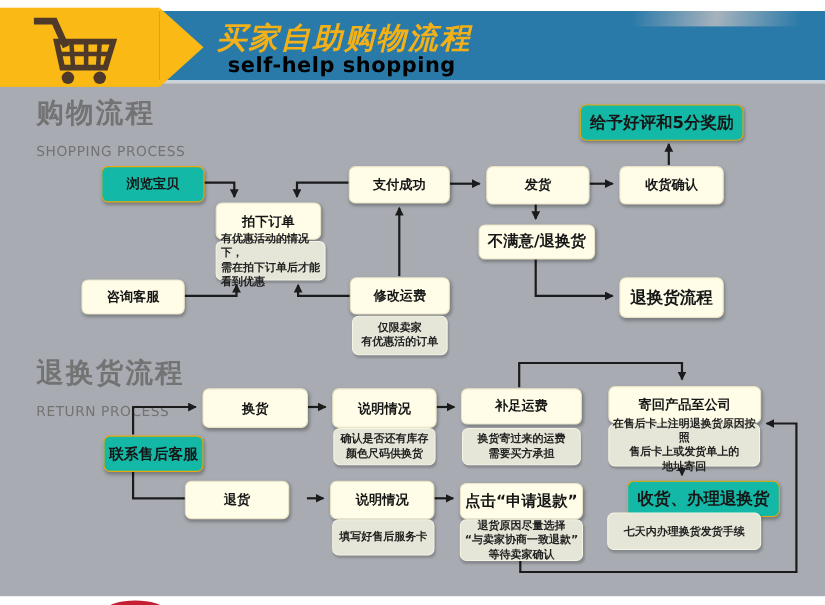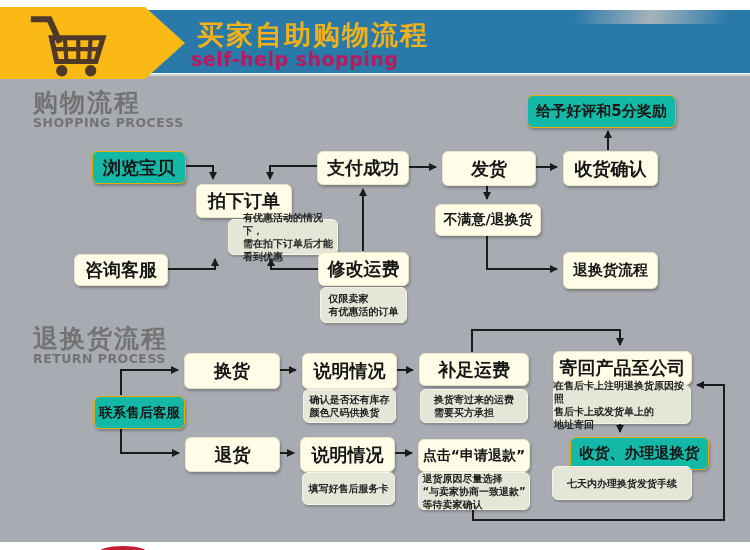--- a/index.html
+++ b/index.html
@@ -4,37 +4,37 @@
 <style>
   html,body{margin:0;padding:0;}
   body{font-family:"DejaVu Sans","Liberation Sans",sans-serif;}
   .stage{position:relative;width:750px;height:550px;background:#ffffff;overflow:hidden;}
   .gray-area{position:absolute;left:0;top:74px;width:750px;height:468px;background:#a8acb2;border-top:2px solid #cfd2d6;}
   
   .blue-bar{position:absolute;left:0;top:10px;width:750px;height:63px;background:#2979a9;}
   .blue-swoosh{position:absolute;right:0;top:0;width:220px;height:14px;background:linear-gradient(100deg,rgba(255,255,255,0) 20%,rgba(180,185,190,.9) 55%,rgba(255,255,255,0) 90%);}
   .yellow-block{position:absolute;left:0;top:7px;width:145px;height:72px;background:#fab914;}
   .yellow-point{position:absolute;left:145px;top:7px;width:0;height:0;border-top:36px solid transparent;border-bottom:36px solid transparent;border-left:40px solid #fab914;}
-  .hdr-zh{position:absolute;left:197px;top:17px;font-size:27px;font-weight:bold;color:#f3b117;letter-spacing:2px;}
-  .hdr-en{position:absolute;left:191px;top:48px;font-size:19px;font-weight:bold;color:#be185d;letter-spacing:.5px;text-align:center;}
+  .hdr-zh{position:absolute;left:197px;top:17px;font-size:27px;font-weight:bold;color:#f3b117;letter-spacing:2px;font-style:italic;}
+  .hdr-en{position:absolute;left:207px;top:48px;font-size:19px;font-weight:bold;color:#000000;letter-spacing:.5px;text-align:center;}
   
   .sec{position:absolute;color:#737373;line-height:1;}
   .sec .zh{font-size:25px;font-weight:bold;letter-spacing:2px;}
-  .sec .en{font-size:12.5px;font-weight:bold;letter-spacing:.5px;margin-top:2px;}
+  .sec .en{font-size:12.5px;font-weight:normal;letter-spacing:.5px;margin-top:17px;}
   
   .node{position:absolute;display:flex;align-items:center;justify-content:center;
-        font-weight:bold;color:#161616;font-size:18px;border-radius:6px;
+        font-weight:bold;color:#161616;font-size:12px;border-radius:6px;
         box-shadow:1px 2px 3px rgba(0,0,0,.28);white-space:nowrap;}
   .cream{background:#fffde8;border:1px solid #e9e4c6;}
   .yellow{background:#14b8a6;border:1px solid #e8a90c;margin-left:17px;}
   .note{position:absolute;display:flex;align-items:center;justify-content:center;
         background:#e6e6d8;border:1px solid #f6f4e2;border-radius:6px;
         font-size:10px;font-weight:600;color:#222;line-height:1.3;
-        white-space:pre-line;box-shadow:1px 2px 2px rgba(0,0,0,.2);}
-  .note.left{justify-content:flex-start;text-align:left;padding-left:14px;margin-left:32px;}
+        white-space:pre-line;box-shadow:1px 2px 2px rgba(0,0,0,.2);text-align:center;}
+  .note.left{justify-content:flex-start;text-align:left;padding-left:4px;}
   .arrows{position:absolute;left:0;top:0;}
   .bottom-strip{position:absolute;left:0;top:542px;width:750px;height:8px;background:#ffffff;}
   .red-ellipse{position:absolute;left:97px;top:546px;width:52px;height:16px;border-radius:50%;background:#c41e33;}
 </style>
 </head>
 <body>
 
 <div class="stage">
 
   <div class="gray-area"></div>
@@ -115,21 +115,21 @@
   <div class="node cream" style="left:302px;top:353px;width:93px;height:34px">说明情况</div>
   <div class="note" style="left:303px;top:389px;width:91px;height:32px">确认是否还有库存
 颜色尺码供换货</div>
   <div class="node cream" style="left:419px;top:353px;width:108px;height:31px">补足运费</div>
   <div class="note" style="left:420px;top:389px;width:106px;height:32px">换货寄过来的运费
 需要买方承担</div>
   <div class="node cream" style="left:553px;top:351px;width:137px;height:32px">寄回产品至公司</div>
   <div class="note" style="left:553px;top:385px;width:136px;height:37px">在售后卡上注明退换货原因按照
 售后卡上或发货单上的
 地址寄回</div>
-  <div class="node cream" style="left:185px;top:437px;width:93px;height:33px">退货</div>
+  <div class="node cream" style="left:168px;top:437px;width:93px;height:33px">退货</div>
   <div class="node cream" style="left:300px;top:437px;width:93px;height:33px">说明情况</div>
   <div class="note" style="left:302px;top:472px;width:91px;height:31px">填写好售后服务卡</div>
   <div class="node cream" style="left:418px;top:439px;width:110px;height:31px;font-size:14px">点击“申请退款”</div>
   <div class="note" style="left:418px;top:472px;width:110px;height:36px">退货原因尽量选择
 “与卖家协商一致退款”
 等待卖家确认</div>
   <div class="node yellow" style="left:553px;top:437px;width:137px;height:31px;font-size:15px">收货、办理退换货</div>
   <div class="note" style="left:552px;top:466px;width:138px;height:32px">七天内办理换货发货手续</div>
 
   <div class="bottom-strip"></div>

